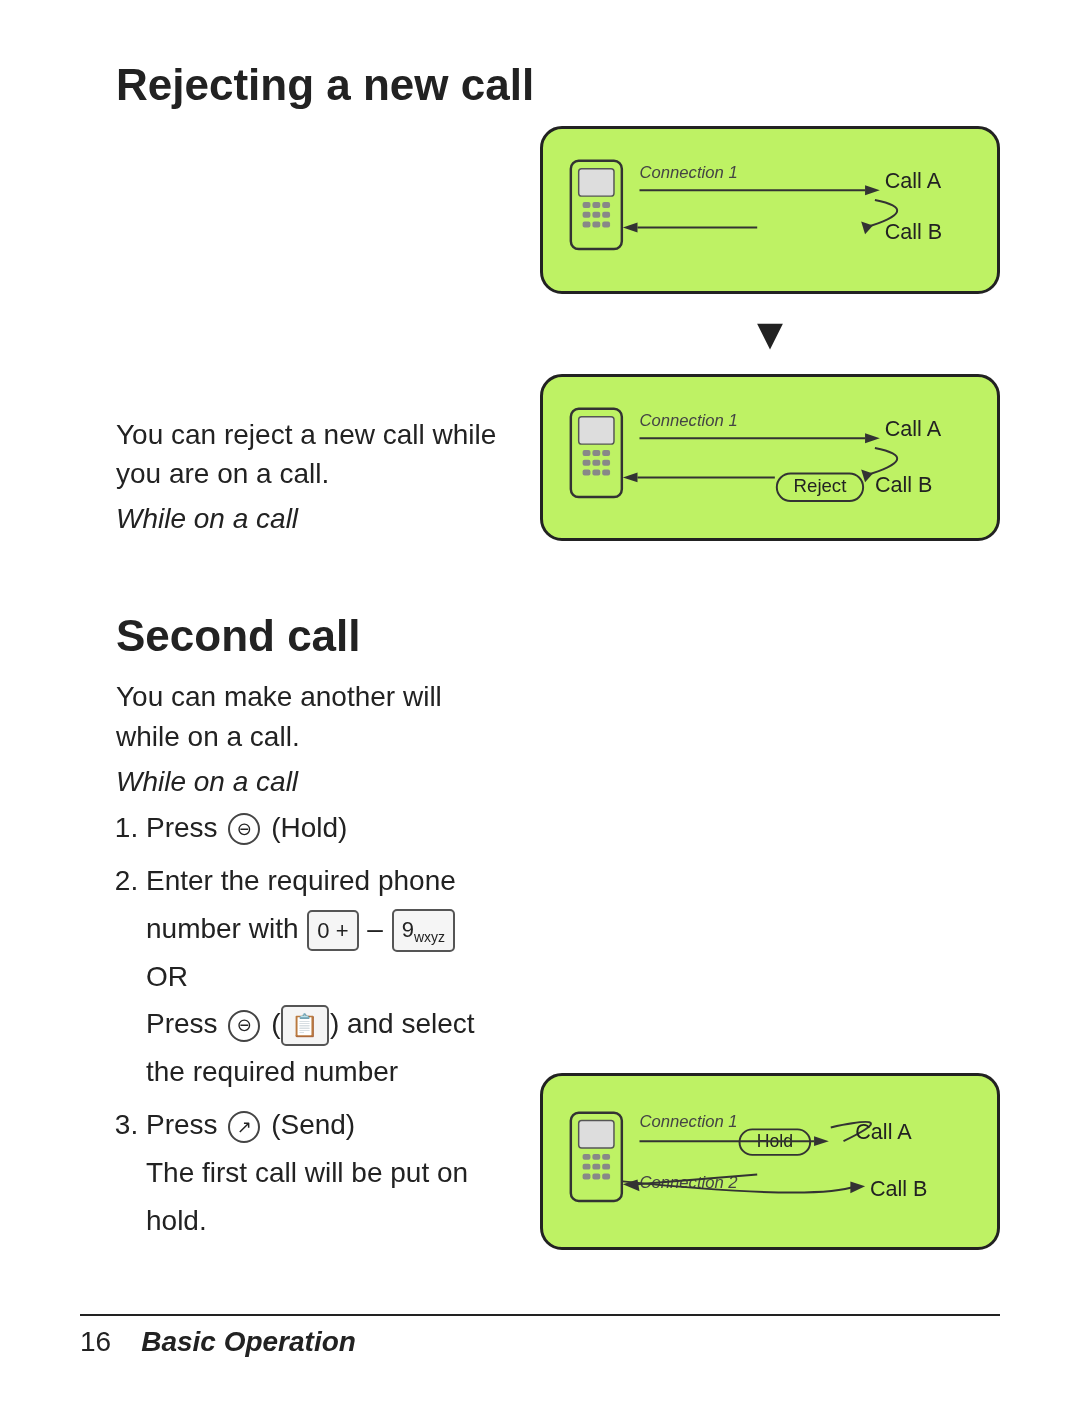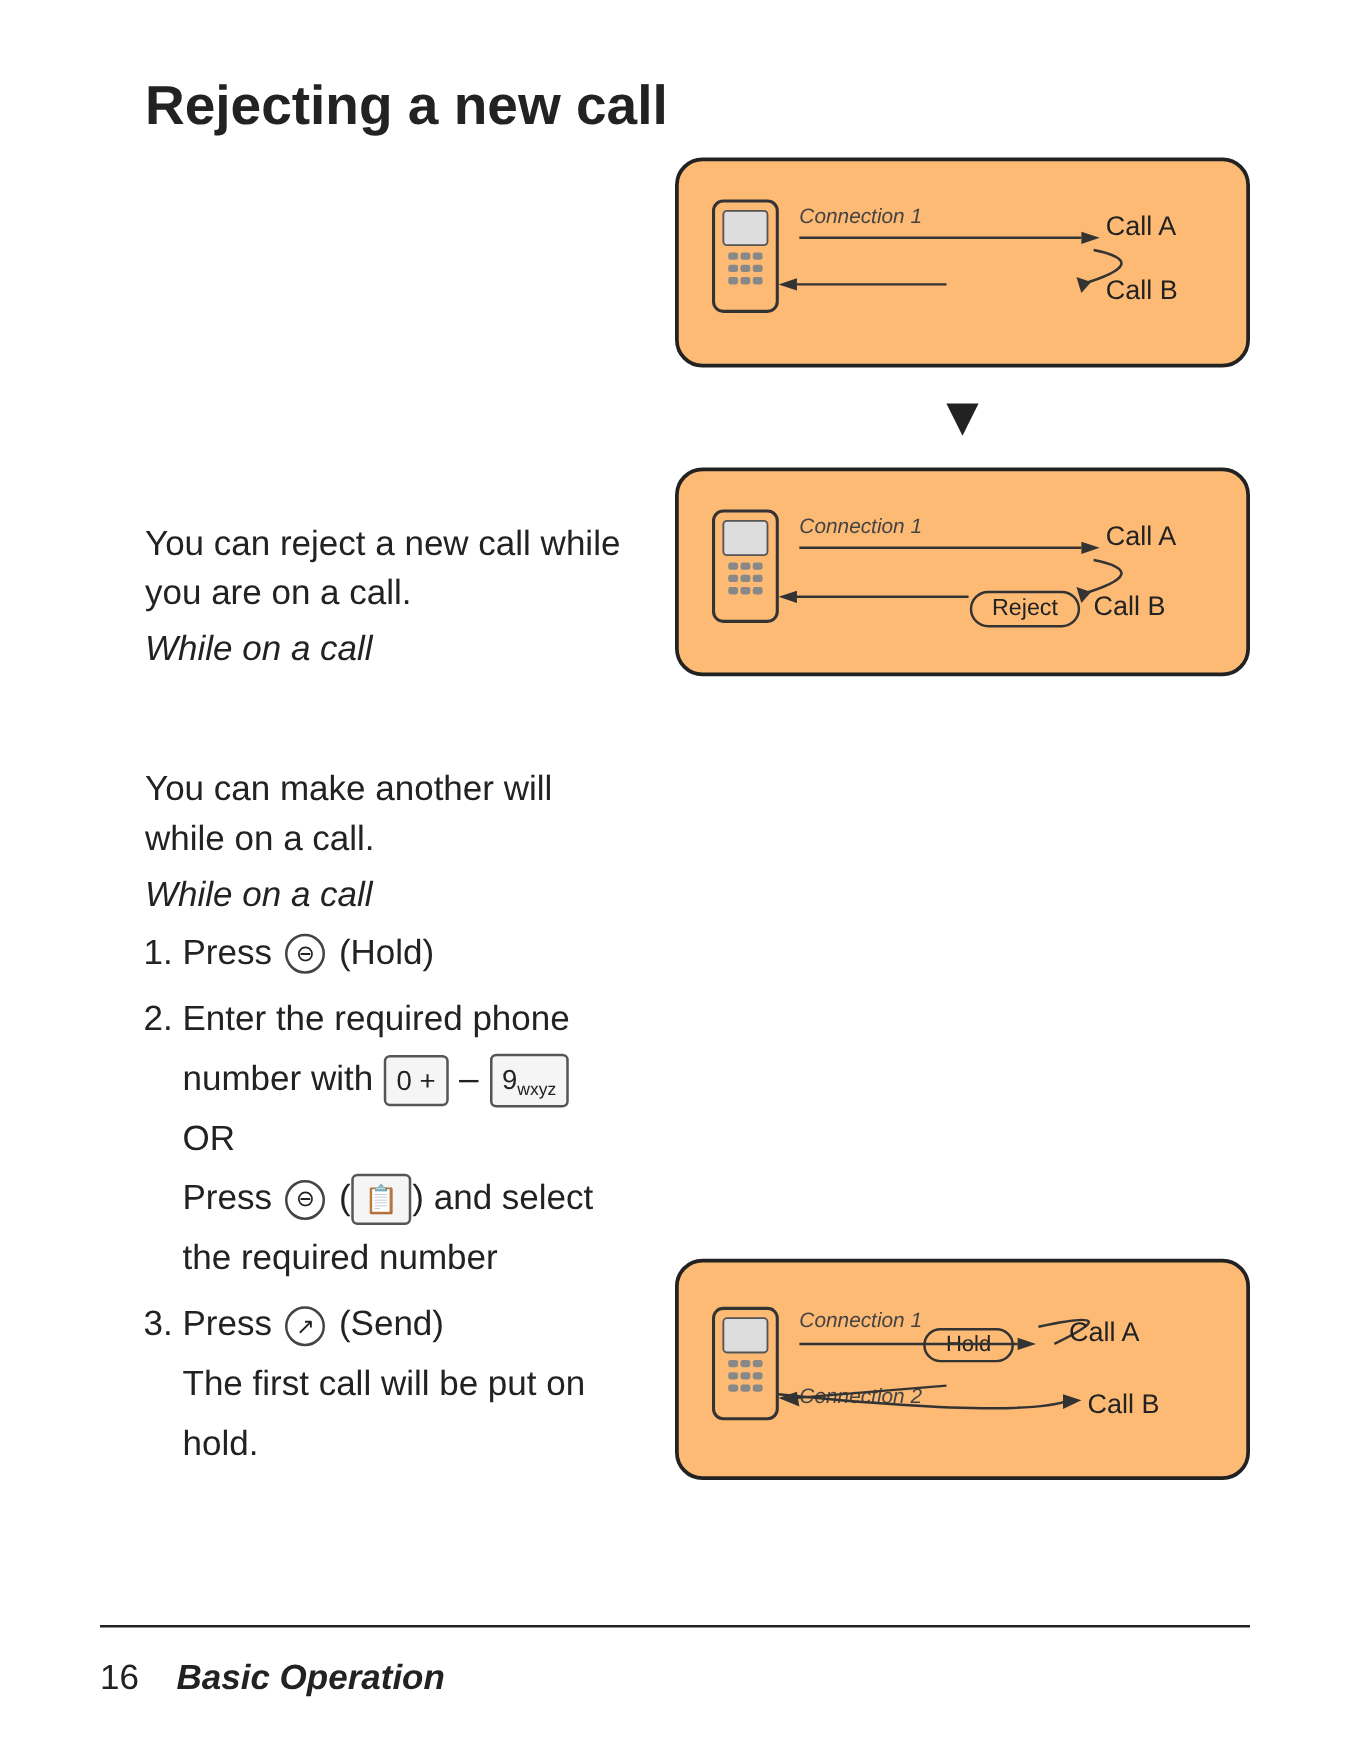--- a/index.html
+++ b/index.html
@@ -54,21 +54,21 @@
       font-size: 28px;
     }
     ol li {
       margin-bottom: 6px;
     }
     
     .diagram-box {
       border: 3px solid #222;
       border-radius: 22px;
       padding: 22px 24px 22px 18px;
-      background: #fdba74;
+      background: #bef264;
       position: relative;
       display: flex;
       align-items: center;
       min-height: 140px;
     }
     
     .down-arrow {
       text-align: center;
       font-size: 44px;
       line-height: 1;
@@ -77,21 +77,21 @@
     }
     
     .footer {
       position: absolute;
       bottom: 50px;
       left: 80px;
       right: 80px;
       display: flex;
       align-items: center;
       border-top: 2px solid #222;
-      padding-top: 24px;
+      padding-top: 10px;
     }
     .footer-page {
       font-size: 28px;
       margin-right: 30px;
     }
     .footer-title {
       font-size: 28px;
       font-weight: bold;
       font-style: italic;
     }
@@ -217,20 +217,21 @@
             <polygon points="78,75 63,80 78,85" fill="#333"></polygon>
           </svg>
         </div>
       </div>
     </div>
   </div>
 
   <div class="section-divider"></div>
 
   <div class="section">
+    <div class="section-title">Second call</div>
     <div class="section-body">
 
       <div class="text-col">
         <p class="intro-text">You can make another will while on a call.</p>
         <p class="italic">While on a call</p>
         <ol>
           <li>
             Press <span class="circle-btn">⊖</span> (Hold)
           </li>
           <li>

